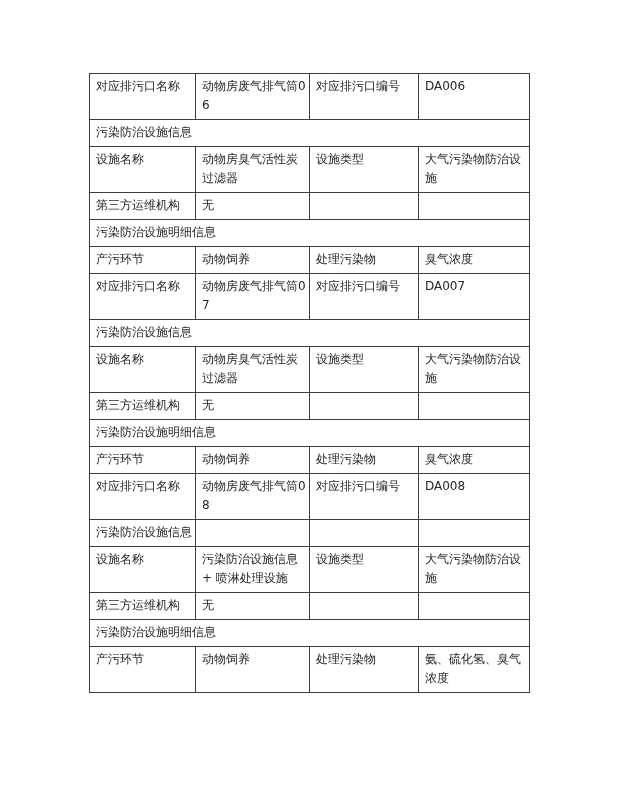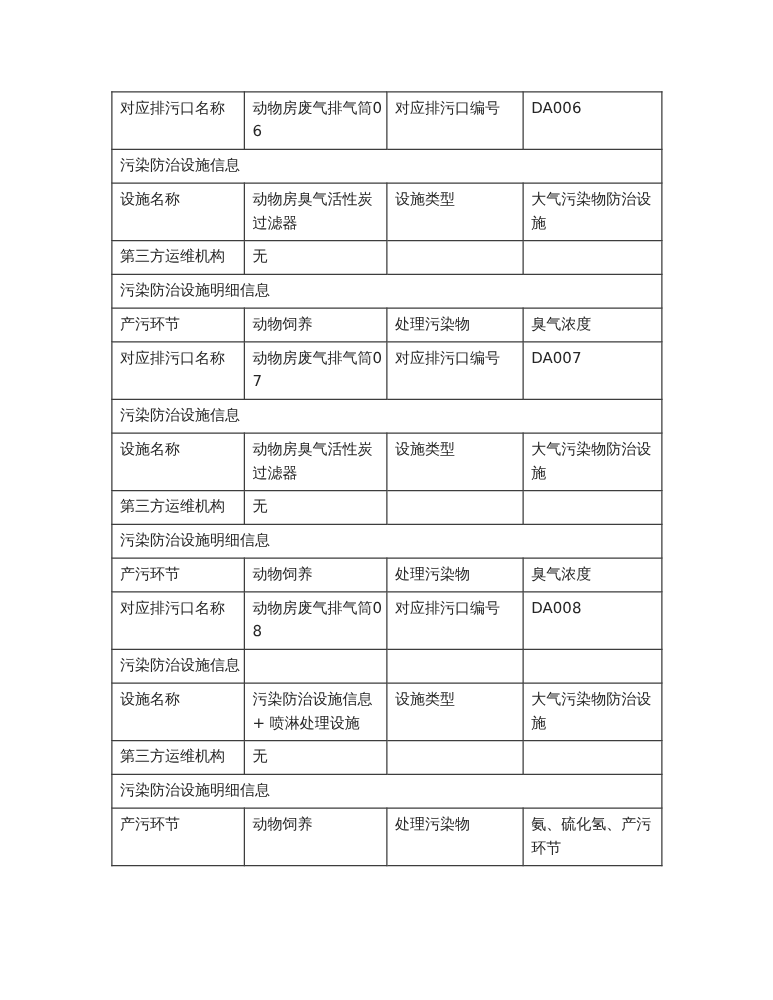--- a/index.html
+++ b/index.html
@@ -139,17 +139,17 @@
           <td></td>
           <td></td>
         </tr>
         <tr>
           <td colspan="4" class="section-cell">污染防治设施明细信息</td>
         </tr>
         <tr>
           <td>产污环节</td>
           <td>动物饲养</td>
           <td>处理污染物</td>
-          <td>氨、硫化氢、产污环节</td>
+          <td>氨、硫化氢、臭气浓度</td>
         </tr>
       </tbody>
   </table>
 </div>
 
 </body></html>

